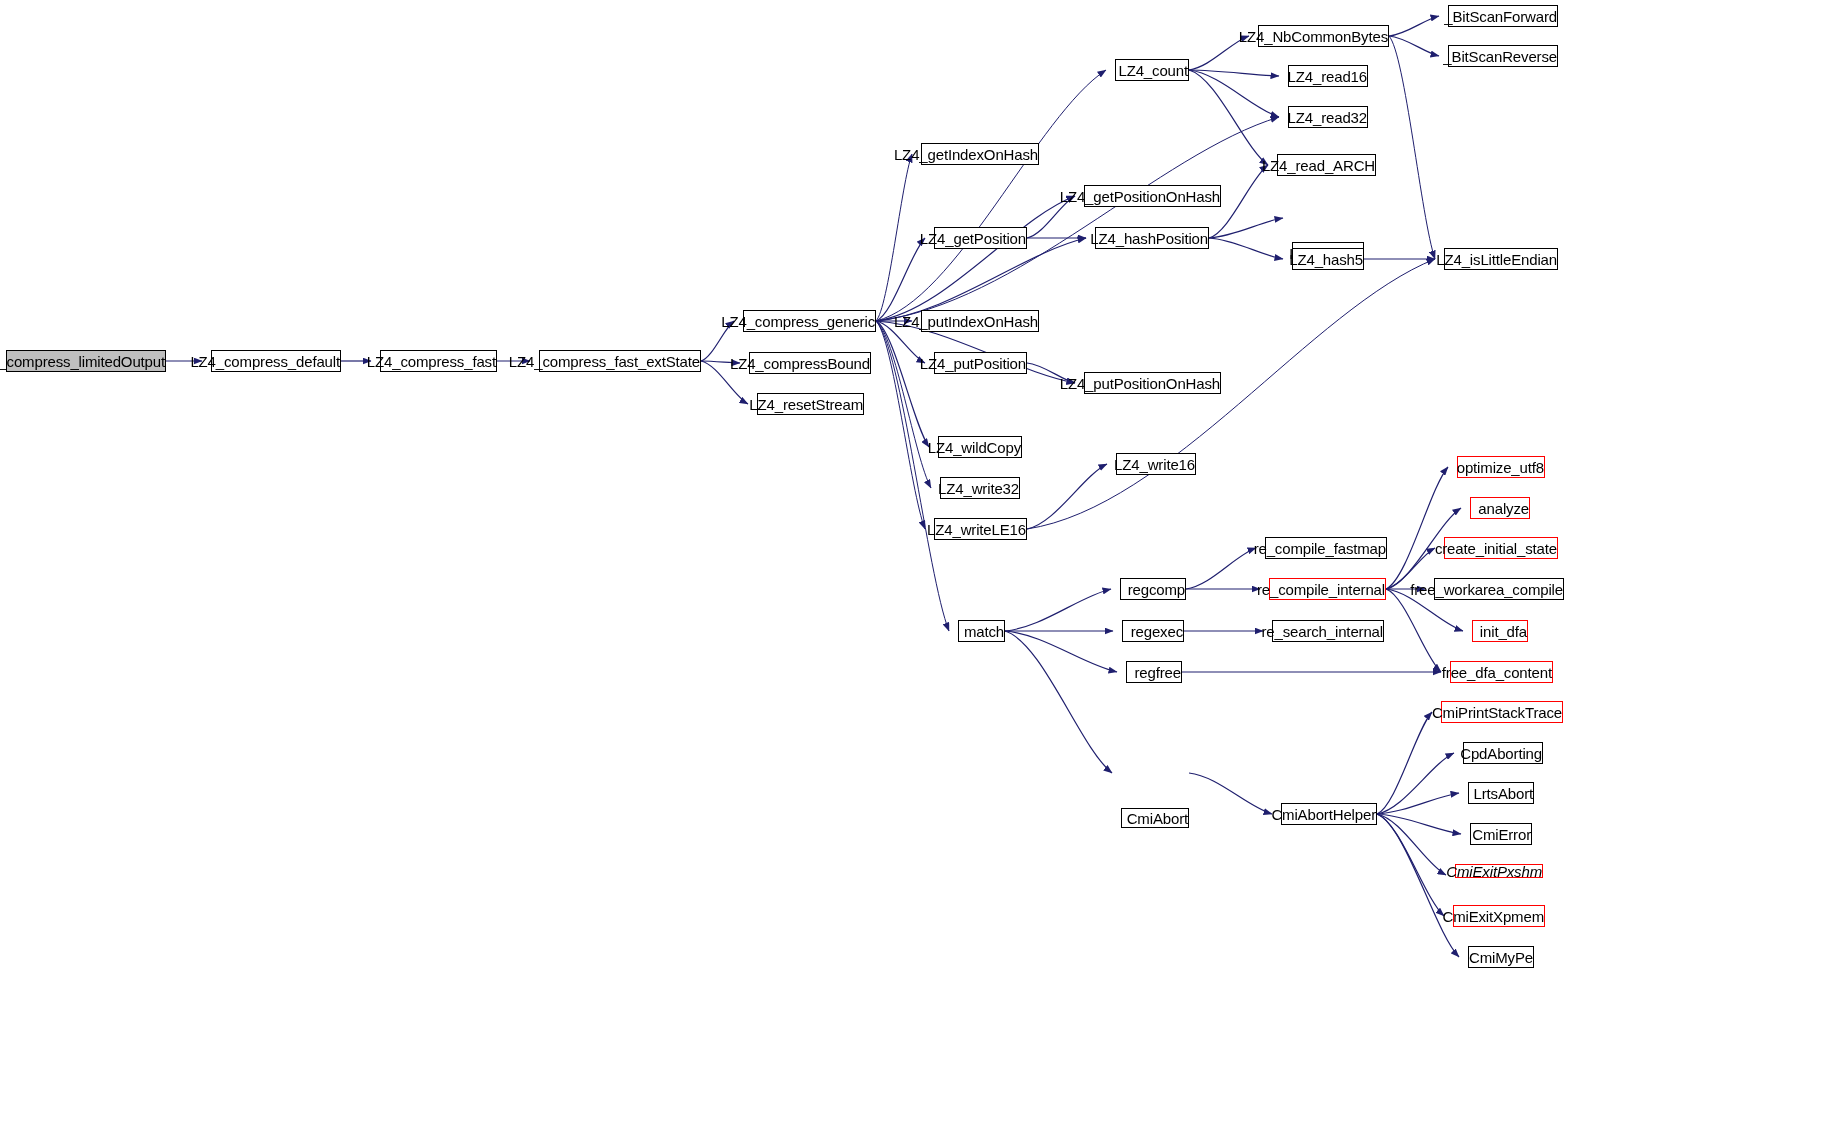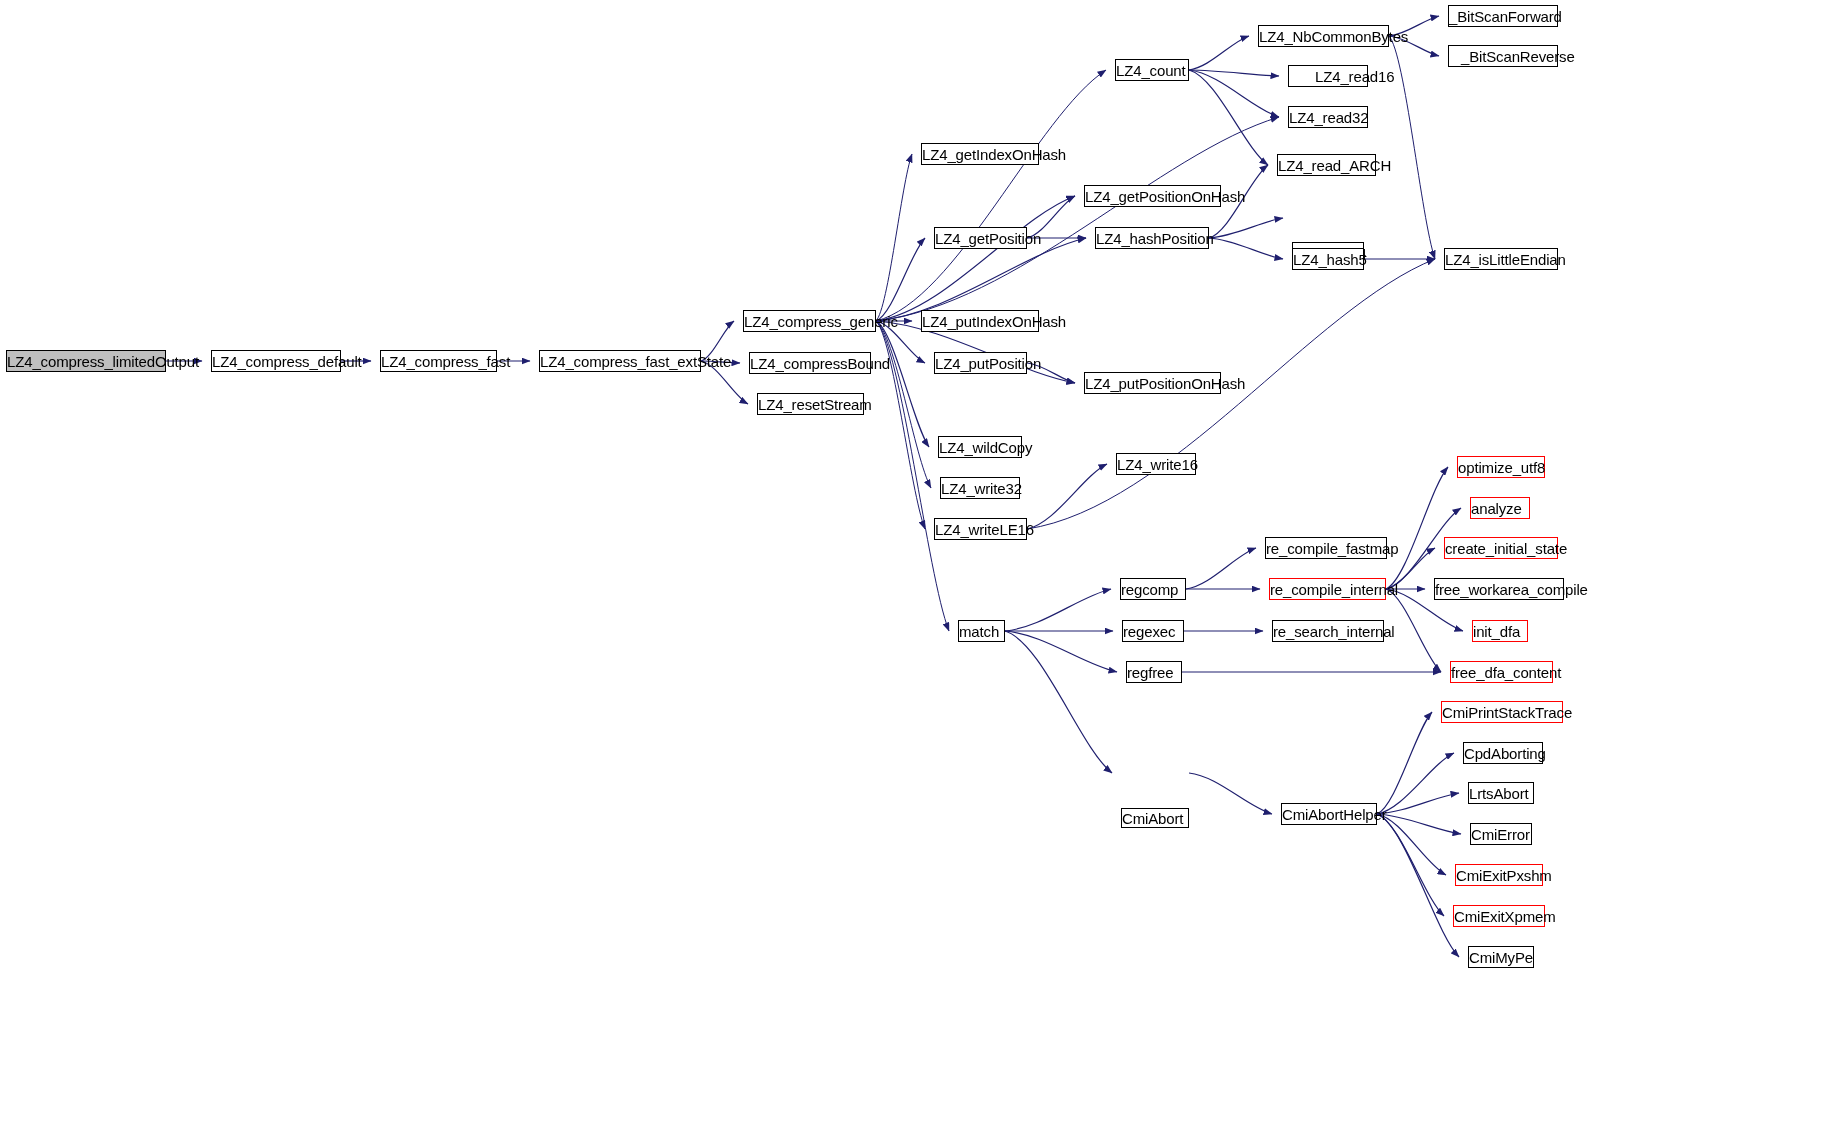--- a/index.html
+++ b/index.html
@@ -31,21 +31,21 @@
   .node {
     position: absolute;
     box-sizing: border-box;
     border: 1px solid #000000;
     background: #ffffff;
     color: #000000;
     font-size: 15px;
     line-height: 1;
     display: flex;
     align-items: center;
-    justify-content: flex-start;
+    justify-content: flex-end;
     white-space: nowrap;
     letter-spacing: -0.15px;
   }
   .node.root {
     background: #bfbfbf;
     border-color: #000000;
   }
   .node.redborder {
     border-color: #ff0000;
   }
@@ -253,21 +253,21 @@
       </div>
       <div class="node" style="left: 1463px; top: 742px; width: 80px; height: 22px;">
         <span>CpdAborting</span>
       </div>
       <div class="node" style="left: 1468px; top: 782px; width: 66px; height: 22px;">
         <span>LrtsAbort</span>
       </div>
       <div class="node" style="left: 1470px; top: 823px; width: 62px; height: 22px;">
         <span>CmiError</span>
       </div>
-      <div class="node redborder" style="left: 1455px; top: 864px; width: 88px; height: 22px;">
+      <div class="node redborder" style="left: 1455px; top: 864px; width: 88px; height: 14px; font-style: italic;">
         <span>CmiExitPxshm</span>
       </div>
       <div class="node redborder" style="left: 1453px; top: 905px; width: 92px; height: 22px;">
         <span>CmiExitXpmem</span>
       </div>
       <div class="node" style="left: 1468px; top: 946px; width: 66px; height: 22px;">
         <span>CmiMyPe</span>
       </div>
     </div>
 </div>

